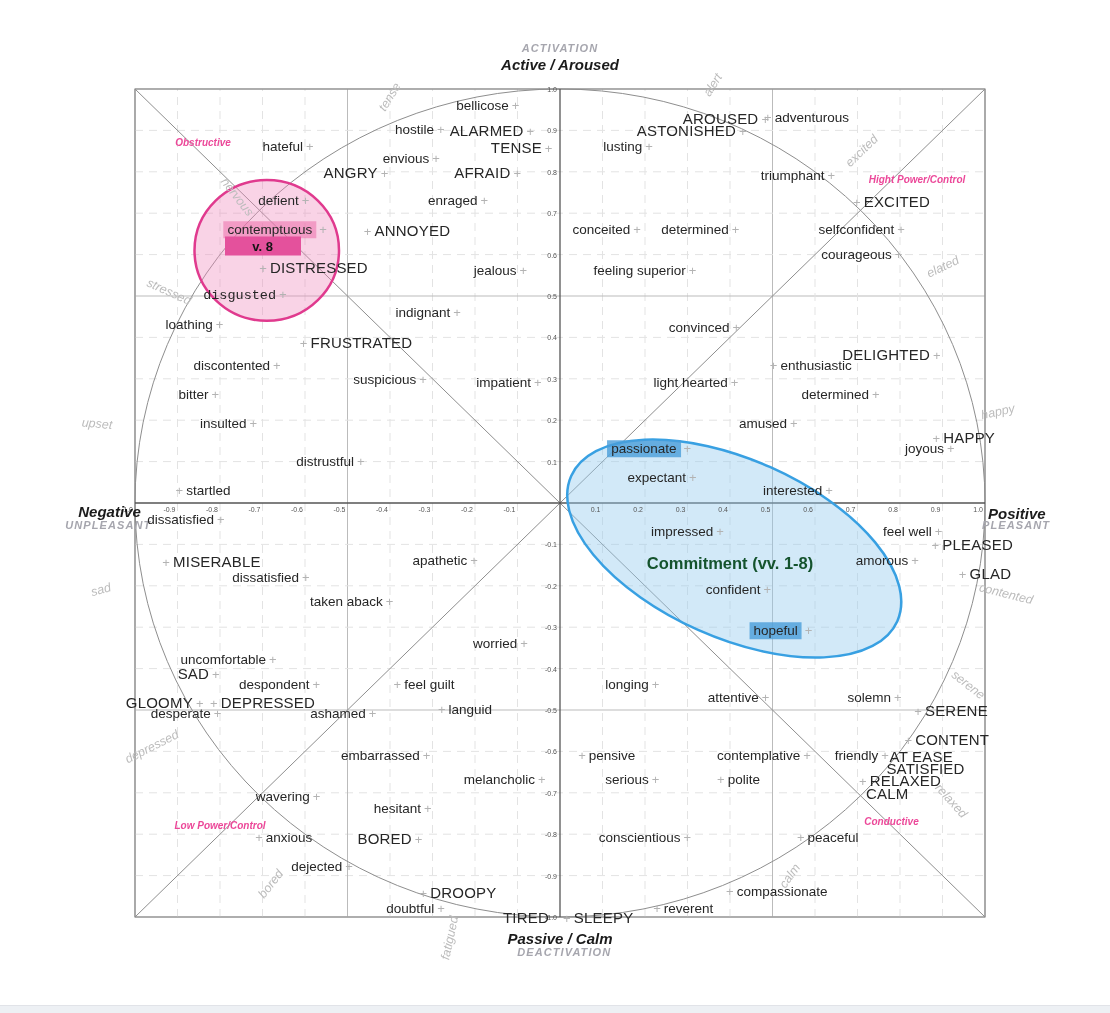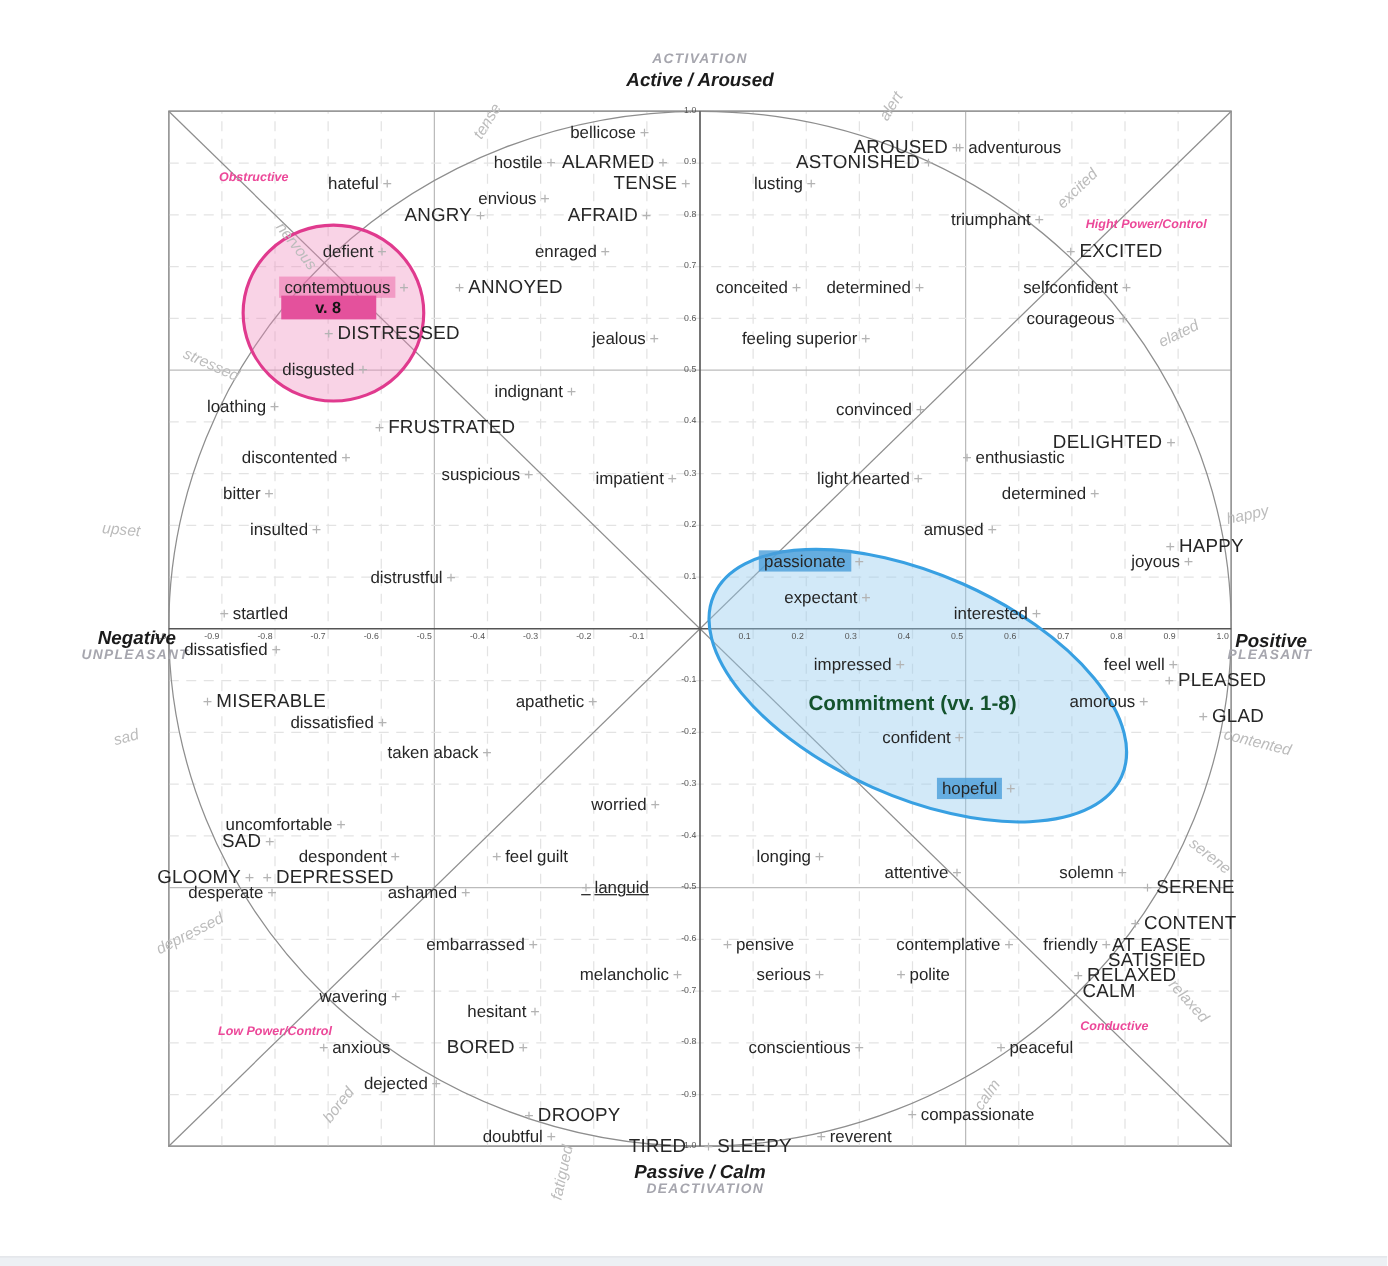--- a/index.html
+++ b/index.html
@@ -152,21 +152,21 @@
         <div class="word w-c" style="left: 492px; top: 130.4px;"><span>ALARMED</span><span class="mk a">+</span></div>
         <div class="word w-c" style="left: 521.75px; top: 146.96px;"><span>TENSE</span><span class="mk a">+</span></div>
         <div class="word w-l" style="left: 411.25px; top: 159.38px;"><span>envious</span><span class="mk a">+</span></div>
         <div class="word w-c" style="left: 487.75px; top: 171.8px;"><span>AFRAID</span><span class="mk a">+</span></div>
         <div class="word w-l" style="left: 458px; top: 200.78px;"><span>enraged</span><span class="mk a">+</span></div>
         <div class="word w-l" style="left: 288px; top: 146.96px;"><span>hateful</span><span class="mk a">+</span></div>
         <div class="word w-c" style="left: 356px; top: 171.8px;"><span>ANGRY</span><span class="mk a">+</span></div>
         <div class="word w-l" style="left: 283.75px; top: 200.78px;"><span>defient</span><span class="mk a">+</span></div>
         <div class="word w-l" style="left: 275.25px; top: 229.76px;"><span class="hl" style="background: rgba(236, 110, 170, 0.55);">contemptuous</span><span class="mk a">+</span></div>
         <div class="word w-c" style="left: 313.5px; top: 267.02px;"><span class="mk b">+</span><span>DISTRESSED</span></div>
-        <div class="word w-l" style="left: 260px; top: 296px;"><span>disgusted</span><span class="mk a">+</span></div>
+        <div class="word w-l" style="left: 245px; top: 296px; font-family: Liberation Mono, monospace;"><span>disgusted</span><span class="mk a">+</span></div>
         <div class="word w-c" style="left: 407px; top: 229.76px;"><span class="mk b">+</span><span>ANNOYED</span></div>
         <div class="word w-l" style="left: 194.5px; top: 324.98px;"><span>loathing</span><span class="mk a">+</span></div>
         <div class="word w-c" style="left: 356px; top: 341.54px;"><span class="mk b">+</span><span>FRUSTRATED</span></div>
         <div class="word w-l" style="left: 428.25px; top: 312.56px;"><span>indignant</span><span class="mk a">+</span></div>
         <div class="word w-l" style="left: 237px; top: 366.38px;"><span>discontented</span><span class="mk a">+</span></div>
         <div class="word w-l" style="left: 198.75px; top: 395.36px;"><span>bitter</span><span class="mk a">+</span></div>
         <div class="word w-l" style="left: 390px; top: 380px;"><span>suspicious</span><span class="mk a">+</span></div>
         <div class="word w-l" style="left: 228.5px; top: 424.34px;"><span>insulted</span><span class="mk a">+</span></div>
         <div class="word w-l" style="left: 509px; top: 382.94px;"><span>impatient</span><span class="mk a">+</span></div>
         <div class="word w-l" style="left: 500.5px; top: 271.16px;"><span>jealous</span><span class="mk a">+</span></div>
@@ -201,21 +201,21 @@
         <div class="word w-l" style="left: 445.25px; top: 560.96px;"><span>apathetic</span><span class="mk a">+</span></div>
         <div class="word w-l" style="left: 228.5px; top: 660.32px;"><span>uncomfortable</span><span class="mk a">+</span></div>
         <div class="word w-c" style="left: 198.75px; top: 672.74px;"><span>SAD</span><span class="mk a">+</span></div>
         <div class="word w-l" style="left: 279.5px; top: 685.16px;"><span>despondent</span><span class="mk a">+</span></div>
         <div class="word w-c" style="left: 262.5px; top: 701.72px;"><span class="mk b">+</span><span>DEPRESSED</span></div>
         <div class="word w-c" style="left: 164.75px; top: 701.72px;"><span>GLOOMY</span><span class="mk a">+</span></div>
         <div class="word w-l" style="left: 186px; top: 714.14px;"><span>desperate</span><span class="mk a">+</span></div>
         <div class="word w-l" style="left: 343.25px; top: 714.14px;"><span>ashamed</span><span class="mk a">+</span></div>
         <div class="word w-l" style="left: 424px; top: 685.16px;"><span class="mk b">+</span><span>feel guilt</span></div>
         <div class="word w-l" style="left: 500.5px; top: 643.76px;"><span>worried</span><span class="mk a">+</span></div>
-        <div class="word w-l" style="left: 492px; top: 710px; text-decoration: underline;"><span class="mk b">+</span><span>languid</span></div>
+        <div class="word w-l" style="left: 465px; top: 710px;"><span class="mk b">+</span><span>languid</span></div>
         <div class="word w-l" style="left: 385.75px; top: 755.54px;"><span>embarrassed</span><span class="mk a">+</span></div>
         <div class="word w-l" style="left: 504.75px; top: 780.38px;"><span>melancholic</span><span class="mk a">+</span></div>
         <div class="word w-l" style="left: 288px; top: 796.94px;"><span>wavering</span><span class="mk a">+</span></div>
         <div class="word w-l" style="left: 402.75px; top: 809.36px;"><span>hesitant</span><span class="mk a">+</span></div>
         <div class="word w-l" style="left: 283.75px; top: 838.34px;"><span class="mk b">+</span><span>anxious</span></div>
         <div class="word w-c" style="left: 390px; top: 838.34px;"><span>BORED</span><span class="mk a">+</span></div>
         <div class="word w-l" style="left: 322px; top: 867.32px;"><span>dejected</span><span class="mk a">+</span></div>
         <div class="word w-c" style="left: 458px; top: 892.16px;"><span class="mk b">+</span><span>DROOPY</span></div>
         <div class="word w-l" style="left: 415.5px; top: 908.72px;"><span>doubtful</span><span class="mk a">+</span></div>
         <div class="word w-c" style="left: 526px; top: 917px;"><span>TIRED</span></div>

